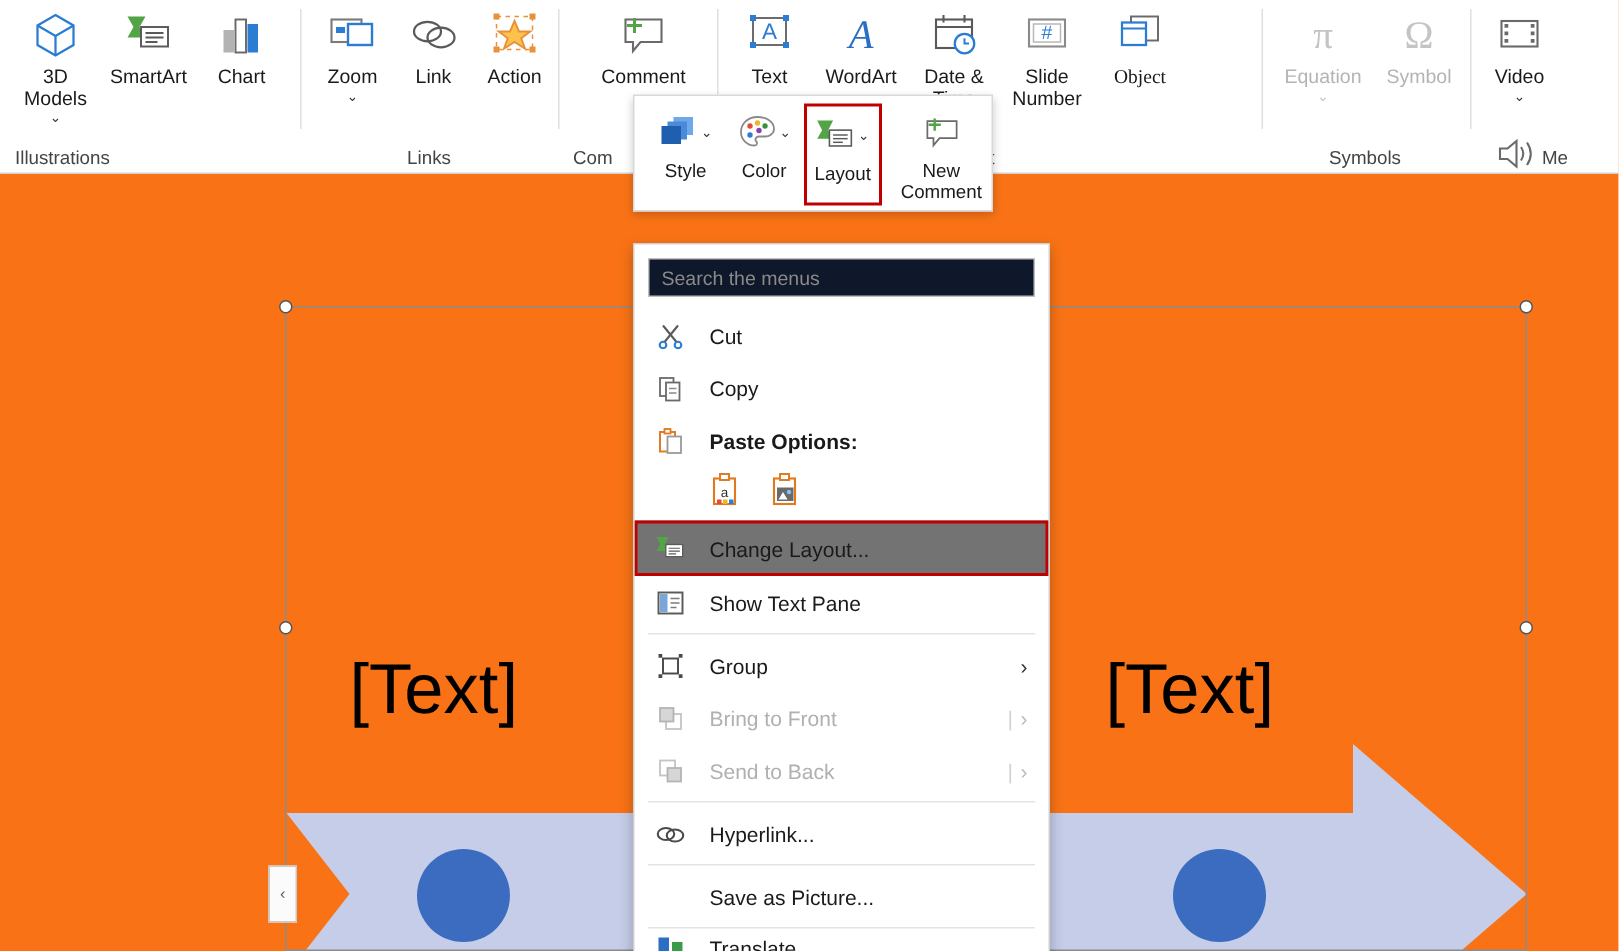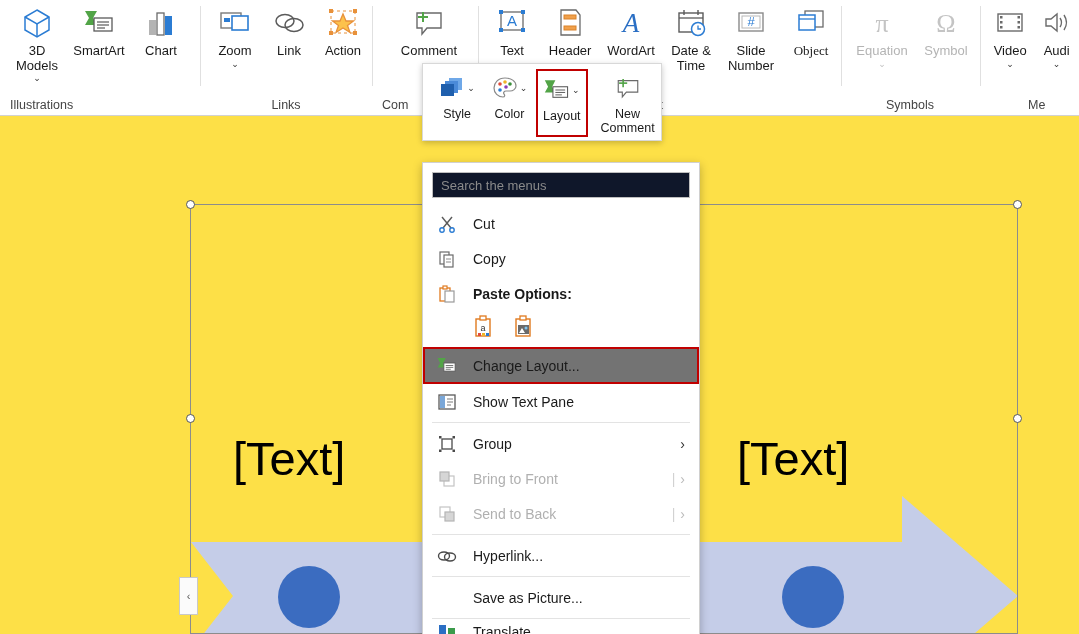--- a/index.html
+++ b/index.html
@@ -81,21 +81,21 @@
   }
   .mbtn.highlight {
     border: 2px solid #c00000;
     background: #ffffff;
   }
 
   
   .canvas {
     position: absolute; left: 0; top: 116px;
     width: 1079px; height: 518px;
-    background: #fde047;
+    background: #f97316;
   }
   .smartart-frame {
     position: absolute; left: 190px; top: 88px;
     width: 828px; height: 430px;
     border: 1px solid #8c8c8c;
   }
   .handle {
     position: absolute; width: 9px; height: 9px;
     border: 1.4px solid #555; border-radius: 50%;
     background: #ffffff;
@@ -286,30 +286,20 @@
                 <rect x="5" y="3" width="22" height="18" fill="#fff" stroke="#6a6a6a" stroke-width="1.3"></rect>
                 <text x="16" y="17" font-size="15" font-family="Liberation Sans, sans-serif" fill="#2b7cd3" text-anchor="middle">A</text>
                 <rect x="3" y="1" width="4" height="4" fill="#2b7cd3"></rect>
                   <rect x="25" y="1" width="4" height="4" fill="#2b7cd3"></rect>
                 <rect x="3" y="19" width="4" height="4" fill="#2b7cd3"></rect>
                   <rect x="25" y="19" width="4" height="4" fill="#2b7cd3"></rect>
               </svg>
             </div>
             <div class="rlabel">Text</div>
           </div>
-          <div class="rbtn" style="width:62px;">
-            <div class="ricon">
-              <svg width="32" height="30" viewBox="0 0 32 30">
-                <path d="M7 2 L22 2 L26 7 L26 27 L7 27 Z" fill="#fff" stroke="#6a6a6a" stroke-width="1.3"></path>
-                <rect x="10" y="7" width="12" height="4" fill="#f0a04b" stroke="#d9822b" stroke-width="1"></rect>
-                <rect x="10" y="18" width="12" height="4" fill="#f0a04b" stroke="#d9822b" stroke-width="1"></rect>
-              </svg>
-            </div>
-            <div class="rlabel">Header</div>
-          </div>
           <div class="rbtn" style="width:64px;">
             <div class="ricon">
               <svg width="32" height="30" viewBox="0 0 32 30">
                 <text x="16" y="24" font-size="27" font-family="Liberation Serif, serif" font-style="italic" fill="#2b6fc4" text-anchor="middle">A</text>
               </svg>
             </div>
             <div class="rlabel">WordArt</div>
           </div>
           <div class="rbtn" style="width:60px;">
             <div class="ricon">
@@ -369,21 +359,21 @@
               </svg>
             </div>
             <div class="rlabel">Symbol</div>
           </div>
         </div>
         <div class="rgroup-label">Symbols</div>
       </div>
       <div class="rsep" style="left:980px;"></div>
 
       <div class="rgroup" style="left:982px;width:97px;">
-        <div class="rgroup-body" style="padding-left:4px;">
+        <div class="rgroup-body" style="padding-left:4px;flex-direction:column;">
           <div class="rbtn" style="width:54px;">
             <div class="ricon">
               <svg width="32" height="26" viewBox="0 0 32 26">
                 <rect x="4" y="4" width="24" height="17" fill="#fff" stroke="#6a6a6a" stroke-width="1.4"></rect>
                 <rect x="6" y="6" width="2.5" height="2.5" fill="#6a6a6a"></rect>
                 <rect x="6" y="11" width="2.5" height="2.5" fill="#6a6a6a"></rect>
                 <rect x="6" y="16" width="2.5" height="2.5" fill="#6a6a6a"></rect>
                 <rect x="23.5" y="6" width="2.5" height="2.5" fill="#6a6a6a"></rect>
                 <rect x="23.5" y="11" width="2.5" height="2.5" fill="#6a6a6a"></rect>
                 <rect x="23.5" y="16" width="2.5" height="2.5" fill="#6a6a6a"></rect>

